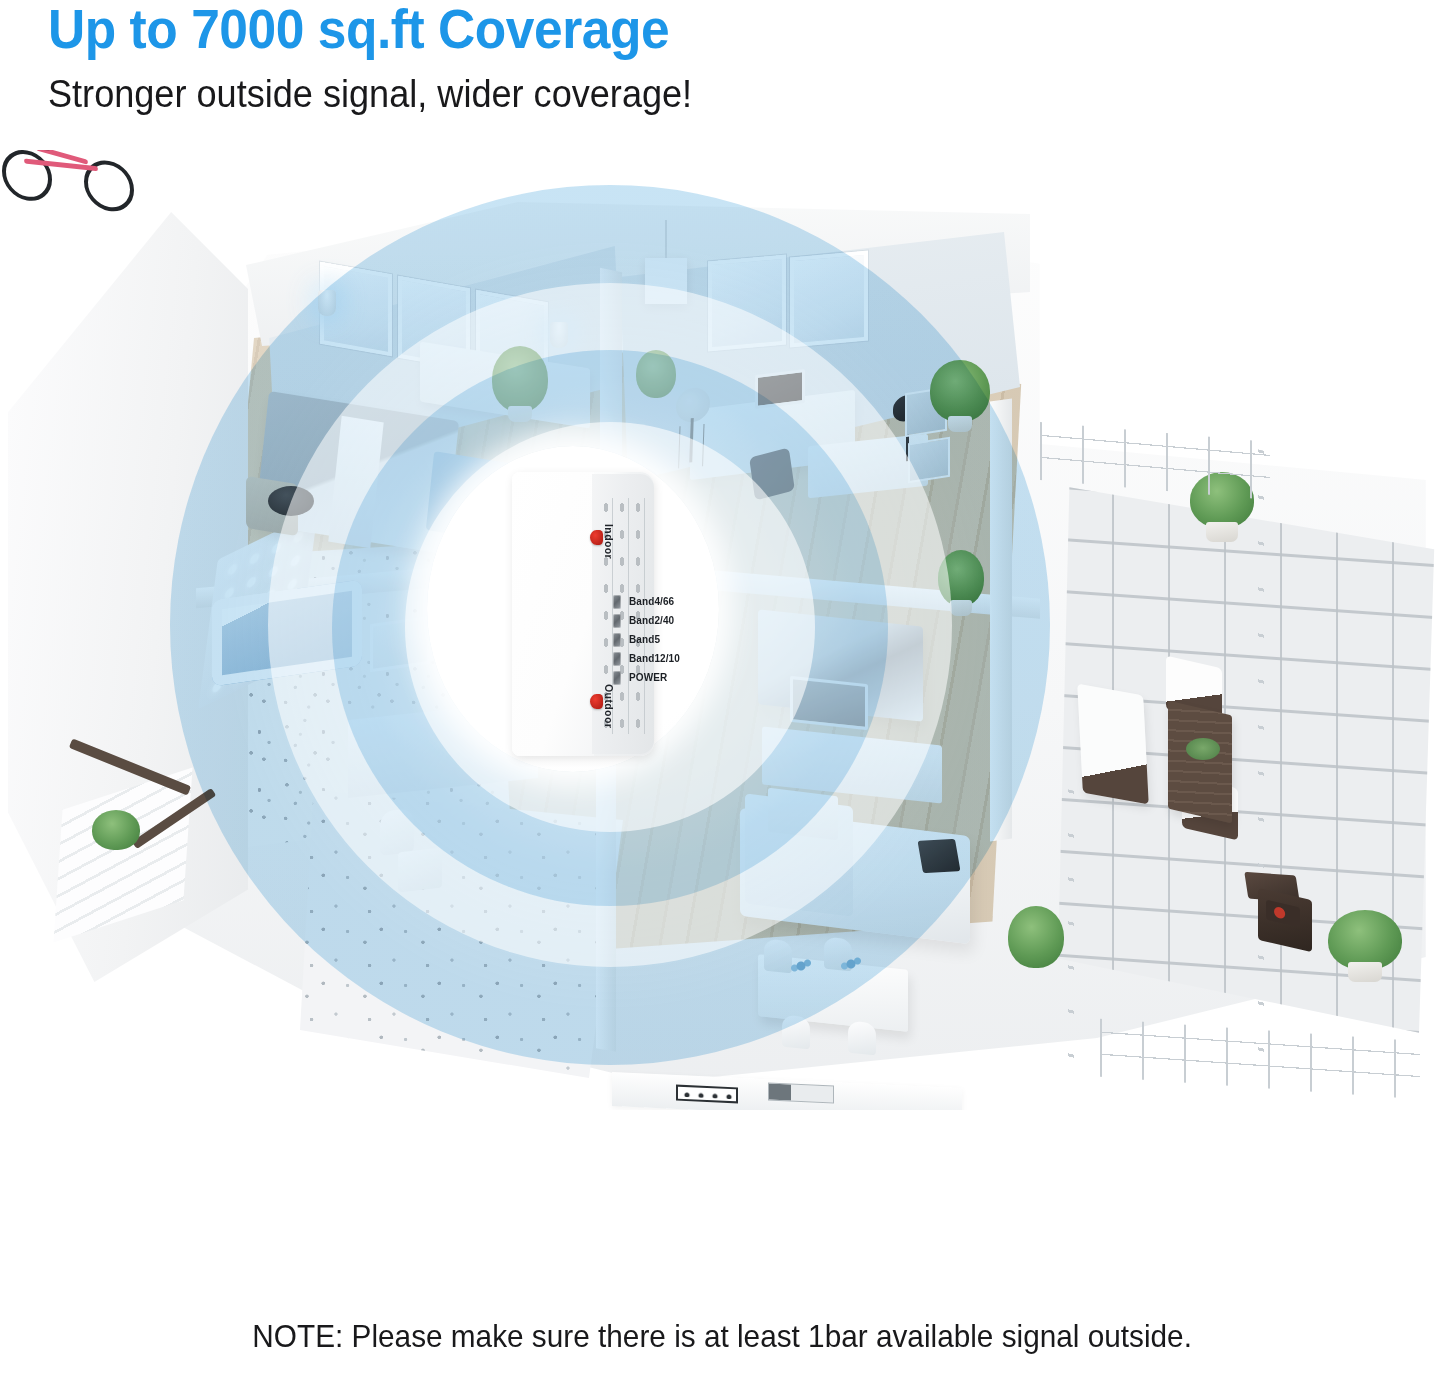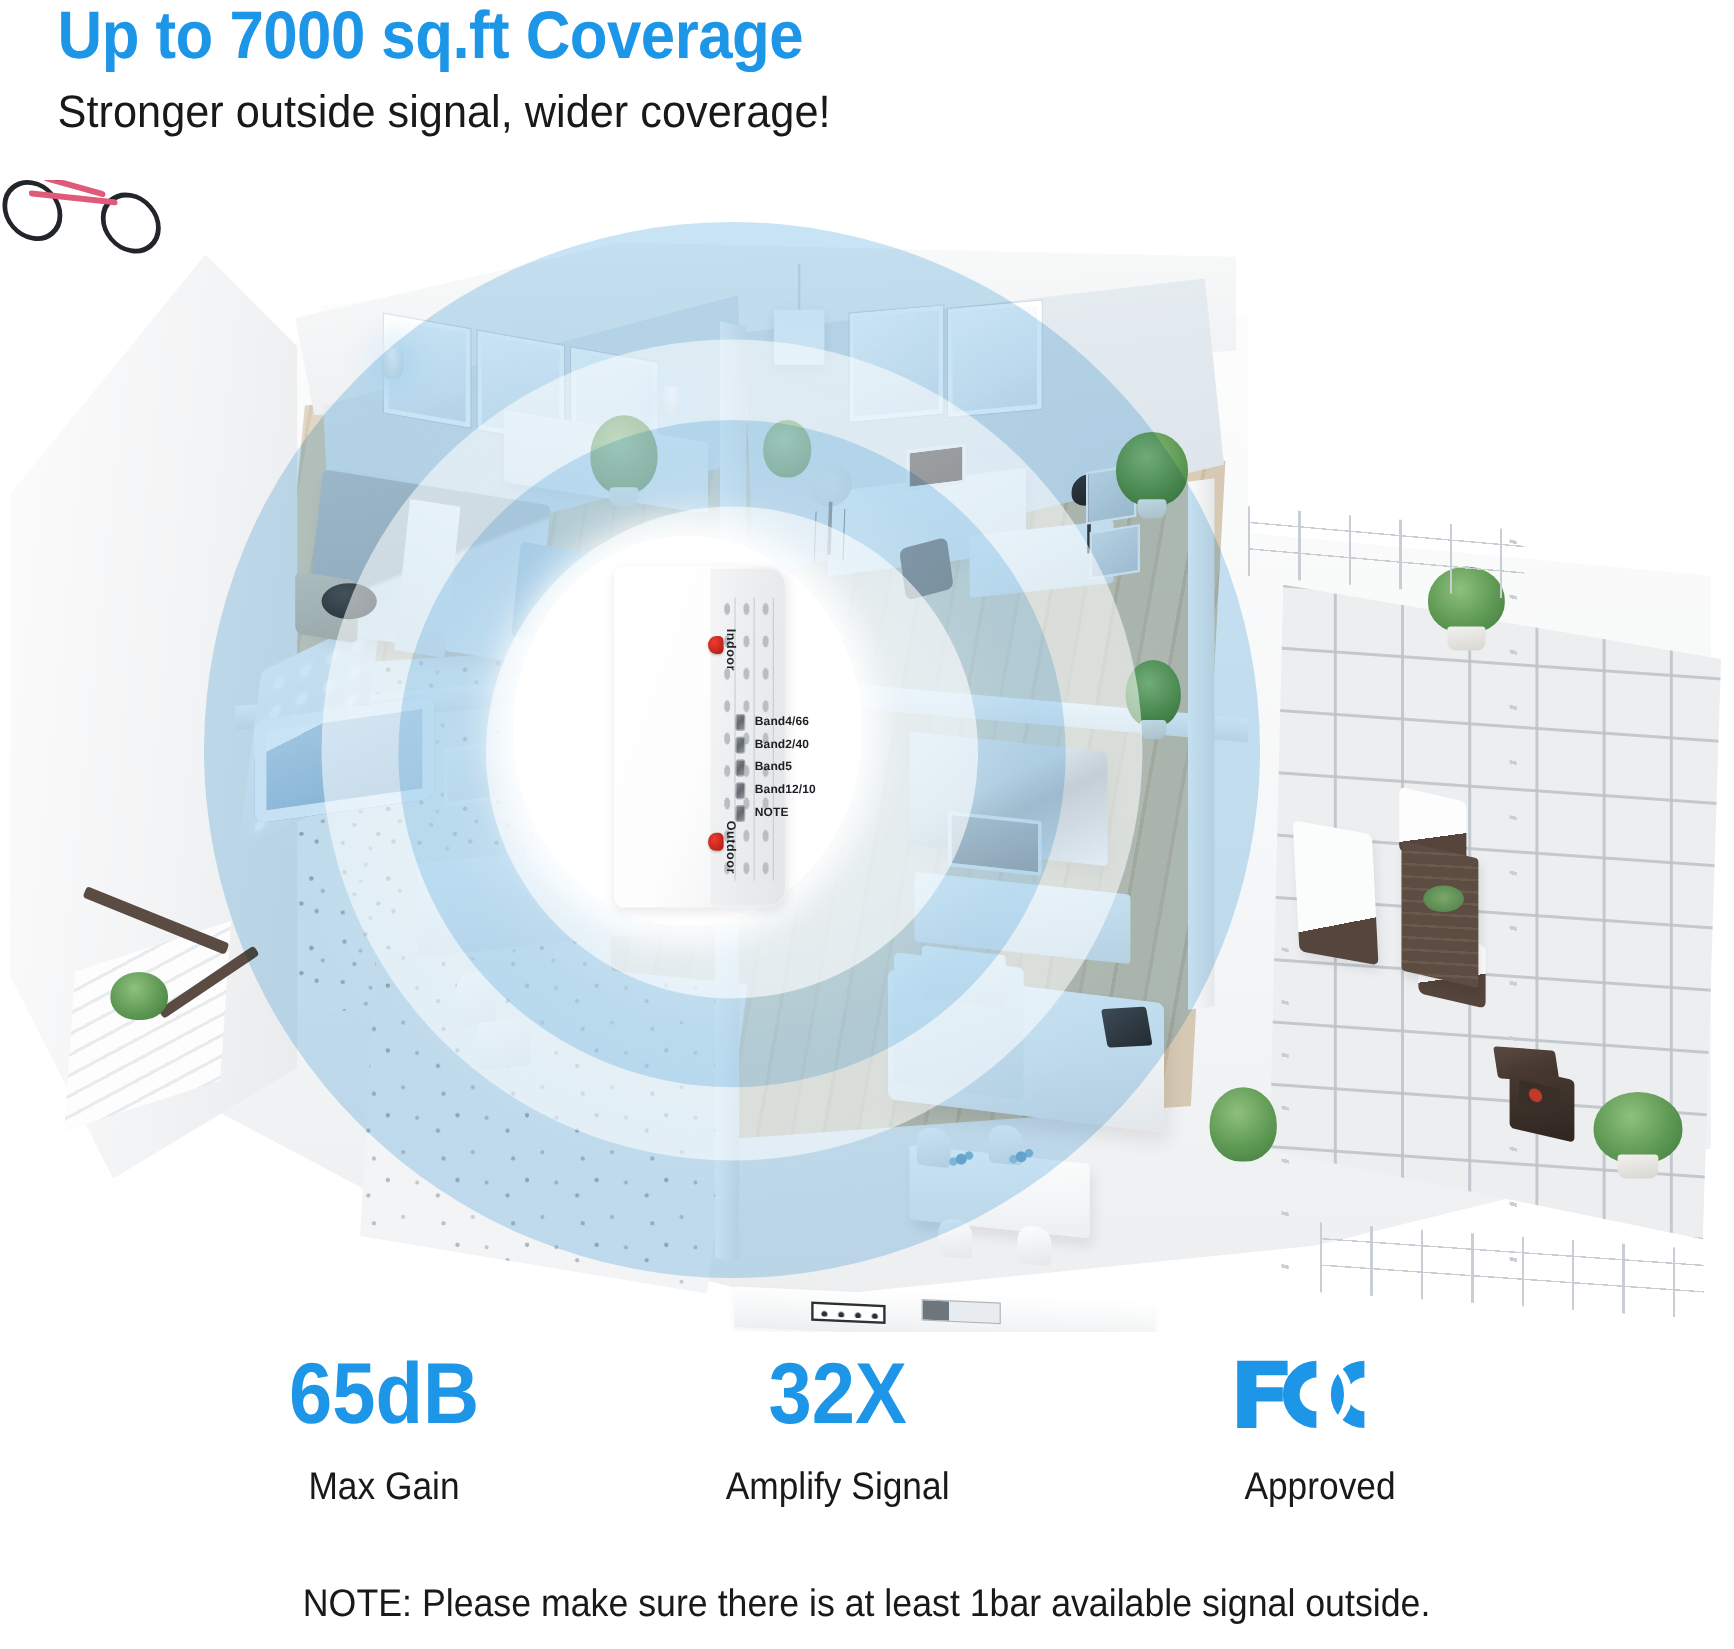--- a/index.html
+++ b/index.html
@@ -888,56 +888,28 @@
           <div class="led-row">
             <span class="led"></span>
             <span class="led-text">Band5</span>
           </div>
           <div class="led-row">
             <span class="led"></span>
             <span class="led-text">Band12/10</span>
           </div>
           <div class="led-row">
             <span class="led"></span>
-            <span class="led-text">NOTE</span>
+            <span class="led-text">POWER</span>
           </div>
         </div>
 
         <div class="port p-outdoor"></div>
         <div class="vlabel l-outdoor">Outdoor</div>
       </div>
     </div>
   </div>
 
-  <div class="stats">
-
-    <div class="stat stat-1">
-      <div class="big">65dB</div>
-      <div class="cap">Max Gain</div>
-    </div>
-
-    <div class="stat stat-2">
-      <div class="big">32X</div>
-      <div class="cap">Amplify Signal</div>
-    </div>
-
-    <div class="stat stat-3">
-      <div class="fcc">
-        <svg width="150" height="72" viewBox="0 0 150 72" aria-hidden="true">
-
-          <path d="M6 8 H48 V20 H22 V30 H44 V42 H22 V64 H6 Z" fill="#1d96e8"></path>
-
-          <path d="M72 8 A28 28 0 1 0 72 64 L72 50 A14 14 0 1 1 72 22 Z" fill="#1d96e8"></path>
-
-          <path d="M112 8 A28 28 0 1 0 112 64 L112 50 A14 14 0 1 1 112 22 Z" fill="#1d96e8"></path>
-
-          <path d="M63 4 A32 32 0 0 1 63 68 L70 68 A32 32 0 0 0 70 4 Z" fill="#ffffff"></path>
-        </svg>
-      </div>
-      <div class="cap">Approved</div>
-    </div>
-  </div>
 
   <div class="note">
     <span>NOTE: Please make sure there is at least 1bar available signal outside.</span>
   </div>
 
 </div>
 
 </body></html>

